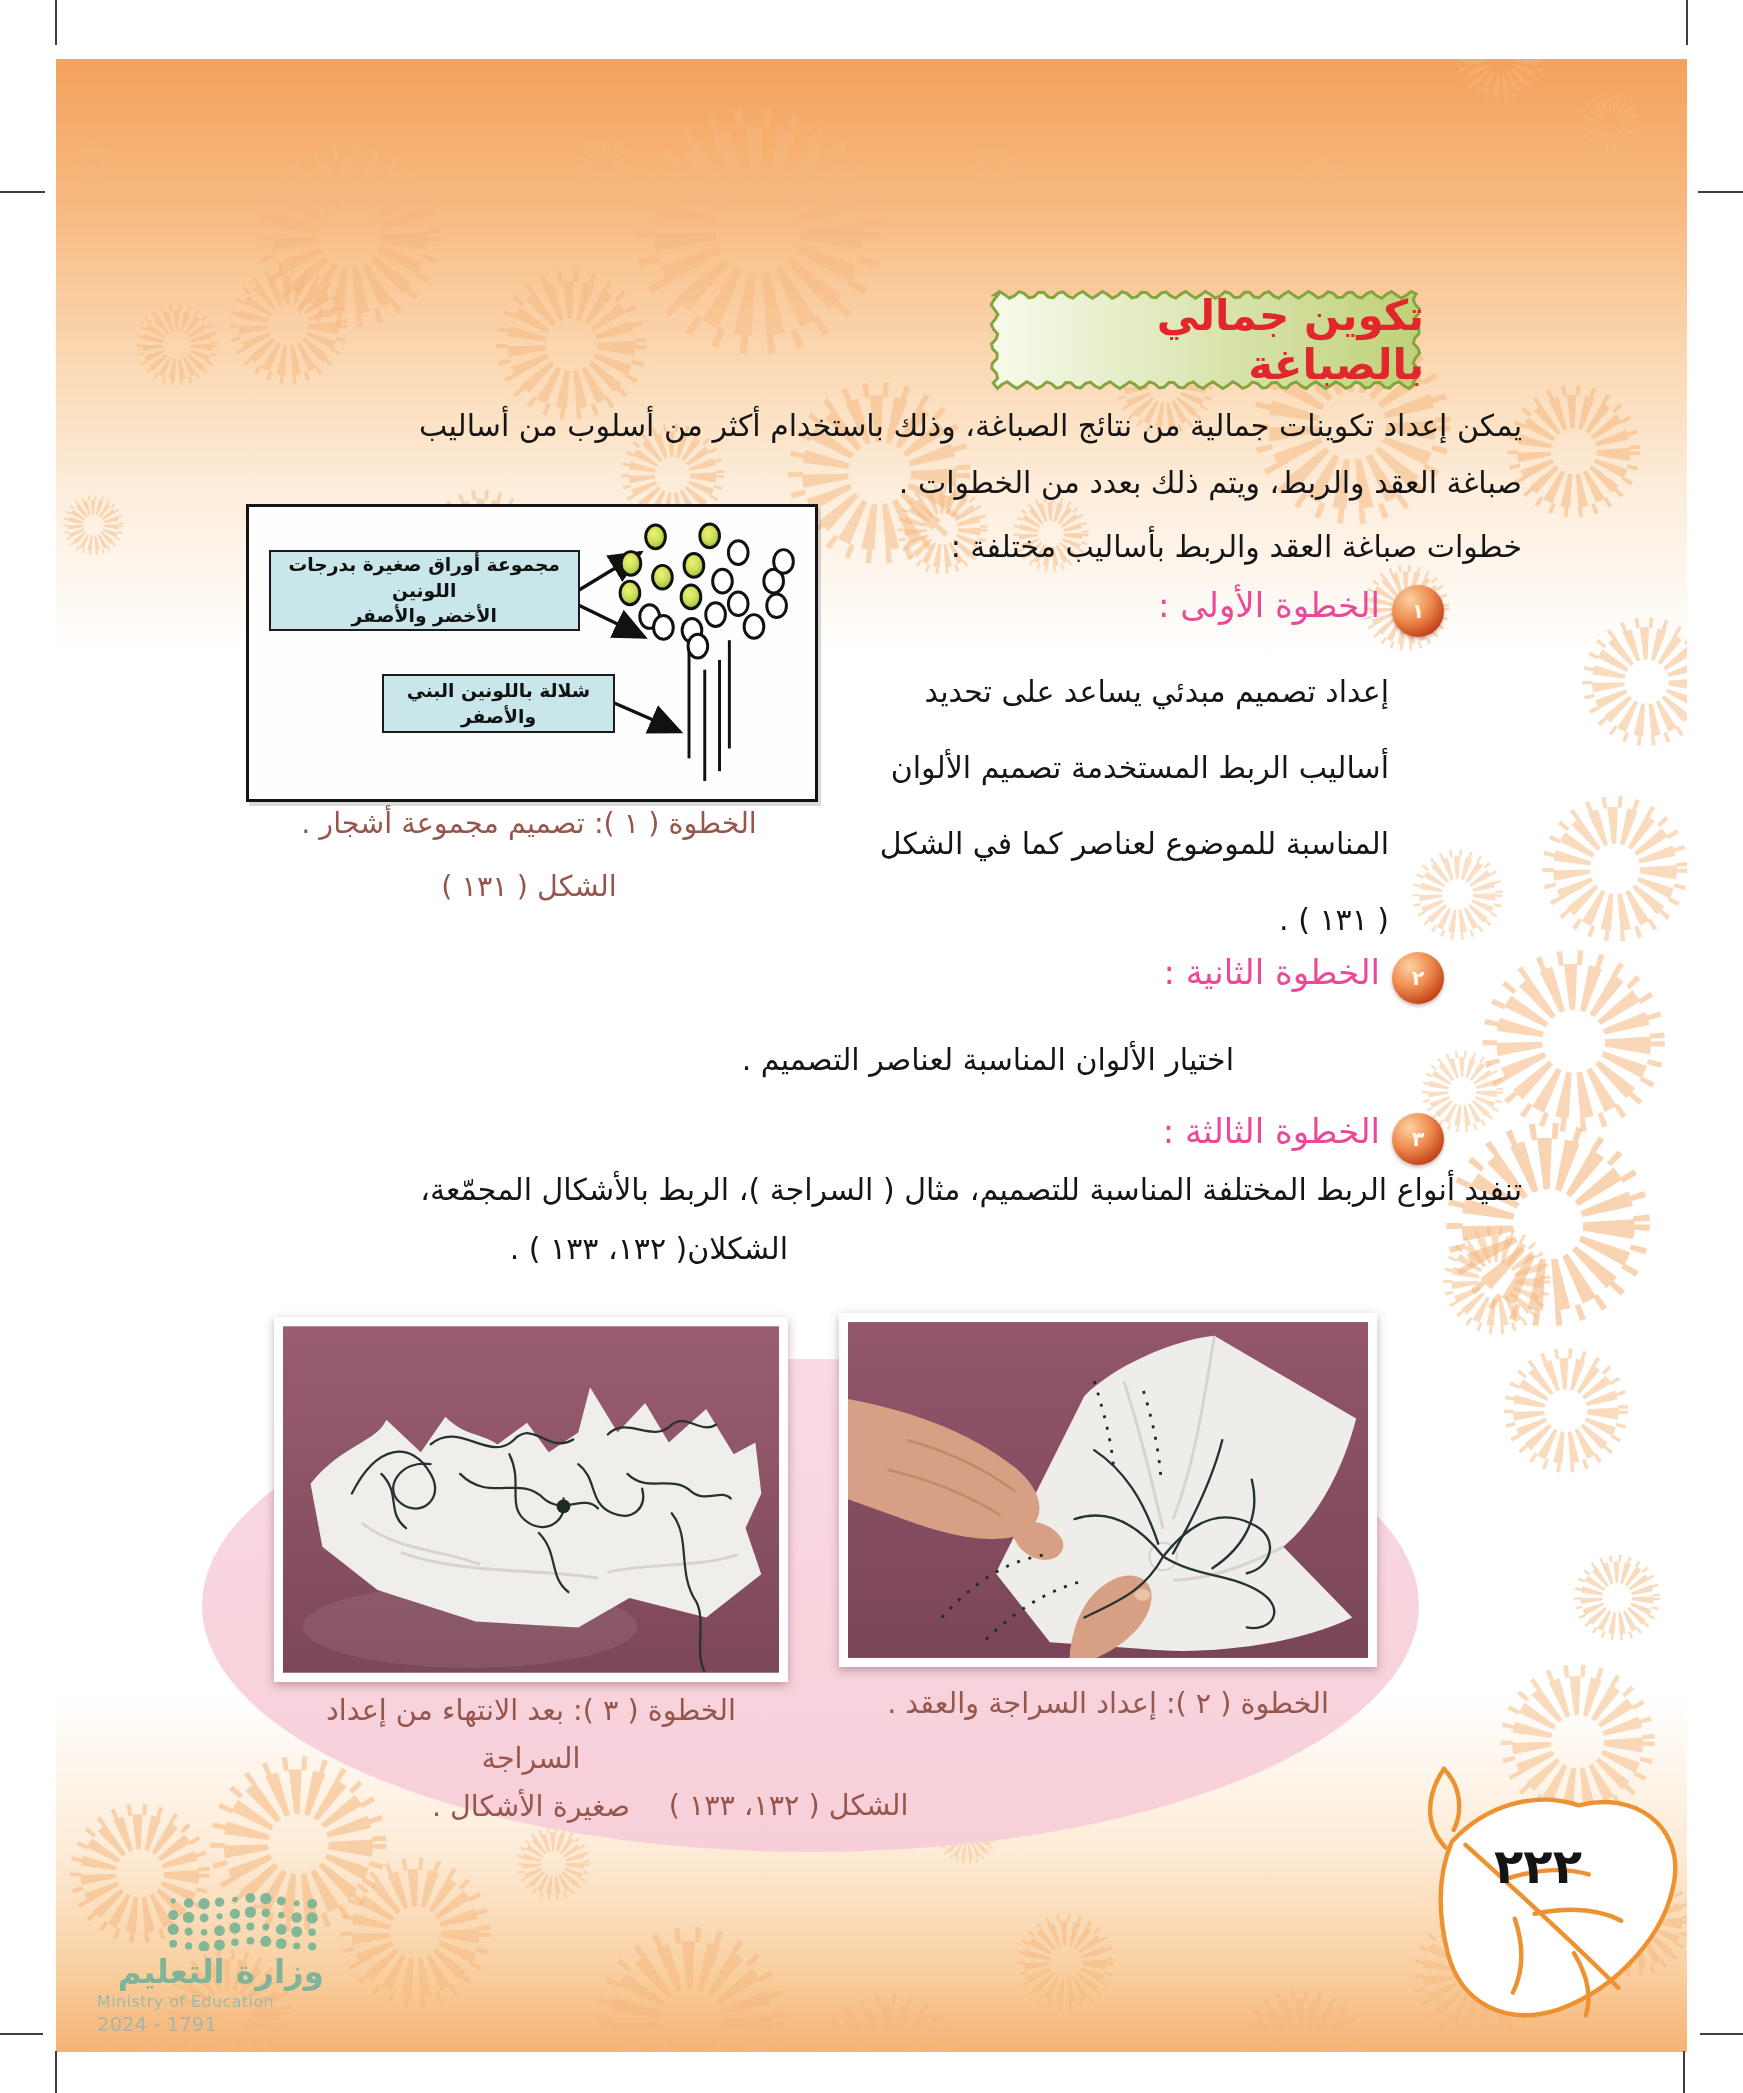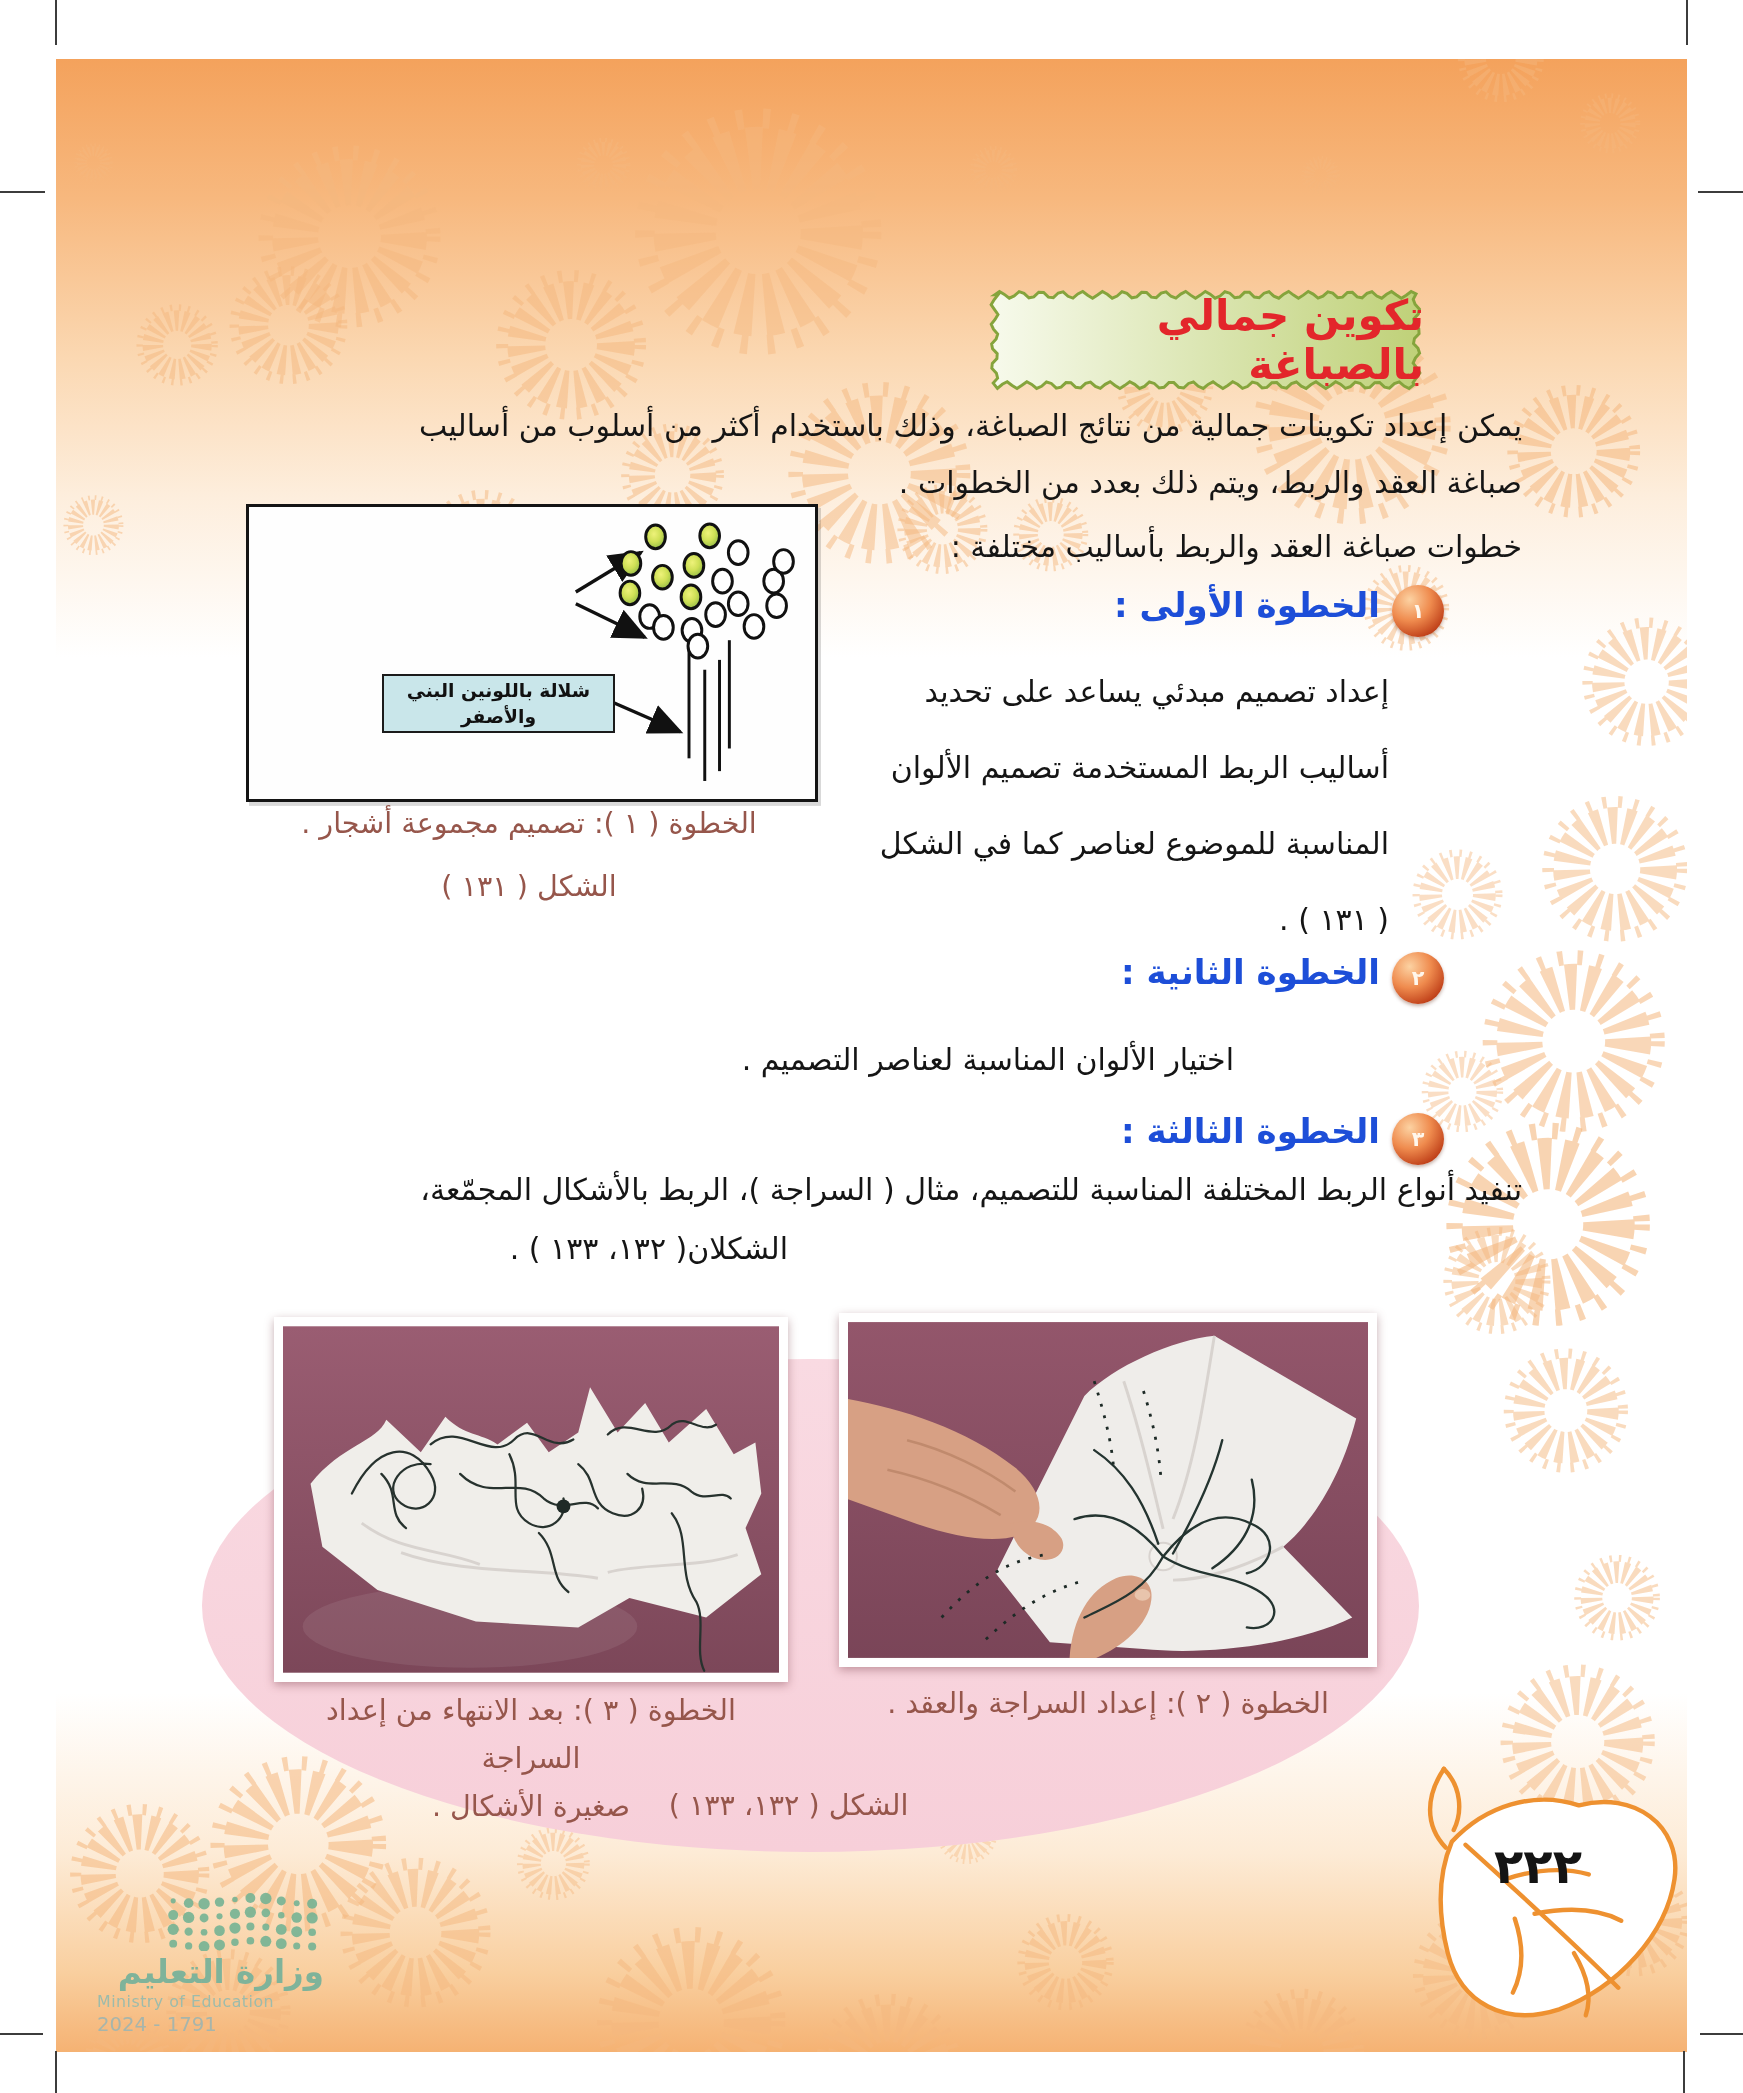--- a/index.html
+++ b/index.html
@@ -10,21 +10,21 @@
   .bg{left:56px;top:59px;width:1631px;height:1993px;overflow:hidden;
       background:linear-gradient(180deg,#f4a25c 0%,#f7b87e 7%,#fbd8b2 15%,#fdeedd 22%,#ffffff 30%,
                  #ffffff 82%,#fdebd6 90%,#f9cf9f 96%,#f5b273 100%);}
   .crop{position:absolute;background:#3c3c3c;}
   
   .badge{left:987px;top:288px;width:437px;height:104px;}
   .badge .ttl{position:absolute;left:0;top:0;width:100%;height:100%;display:flex;align-items:center;
       justify-content:center;font-size:42px;font-weight:bold;color:#e3262b;direction:rtl;}
   
   .txt{direction:rtl;white-space:nowrap;font-size:30px;color:#151515;}
-  .hd{direction:rtl;white-space:nowrap;font-size:34px;font-weight:bold;color:#1d4ed8;}
+  .hd{direction:rtl;white-space:nowrap;font-size:34px;font-weight:normal;color:#ec4899;}
   .bullet{width:52px;height:52px;border-radius:50%;
       background:radial-gradient(circle at 34% 28%,#fcd2a2,#ef8b4e 42%,#c2441c 76%,#7e2407 100%);
       box-shadow:0 2px 3.9px rgba(90,30,0,.35);display:flex;align-items:center;justify-content:center;
       color:#fff7ec;font-size:20.7px;font-weight:bold;}
   .cap{direction:rtl;color:#96564b;font-size:28.6px;text-align:center;}
   
   .diagram{left:246px;top:504px;width:566px;height:292px;background:#fefefe;border:3.9px solid #141414;
       box-shadow:3px 3.9px 0 rgba(0,0,0,.15);}
   .dlabel{position:absolute;background:#c9e6ea;border:2px solid #1b1b1b;display:flex;flex-direction:column;
       align-items:center;justify-content:center;direction:rtl;font-weight:bold;font-size:18.7px;color:#111;
@@ -183,20 +183,24 @@
         <ellipse cx="407" cy="111" rx="10" ry="12"></ellipse>
           <ellipse cx="421" cy="122" rx="10" ry="12"></ellipse>
         <ellipse cx="450" cy="125" rx="10" ry="12"></ellipse>
           <ellipse cx="474" cy="109" rx="10" ry="12"></ellipse>
         <ellipse cx="513" cy="121" rx="10" ry="12"></ellipse>
           <ellipse cx="456" cy="141" rx="10" ry="12"></ellipse>
         <ellipse cx="536" cy="100" rx="10" ry="12"></ellipse>
           <ellipse cx="543" cy="55" rx="10" ry="12"></ellipse>
       </g>
     </svg>
+    <div class="dlabel" style="left:19.7px;top:43px;width:307px;height:77px">
+      <span>مجموعة أوراق صغيرة بدرجات اللونين</span>
+      <span>الأخضر والأصفر</span>
+    </div>
     <div class="dlabel" style="left:133px;top:167px;width:229px;height:55px">
       <span>شلالة باللونين البني والأصفر</span>
     </div>
   </div>
   <div class="cap abs" style="left:246px;width:566px;top:806px" dir="rtl">الخطوة ( ١ ): تصميم مجموعة أشجار .</div>
   <div class="cap abs" style="left:246px;width:566px;top:869px" dir="rtl">الشكل ( ١٣١ )</div>
 
   <div class="bullet abs" style="right:300px;top:952px">
     <span>٢</span>
   </div>

